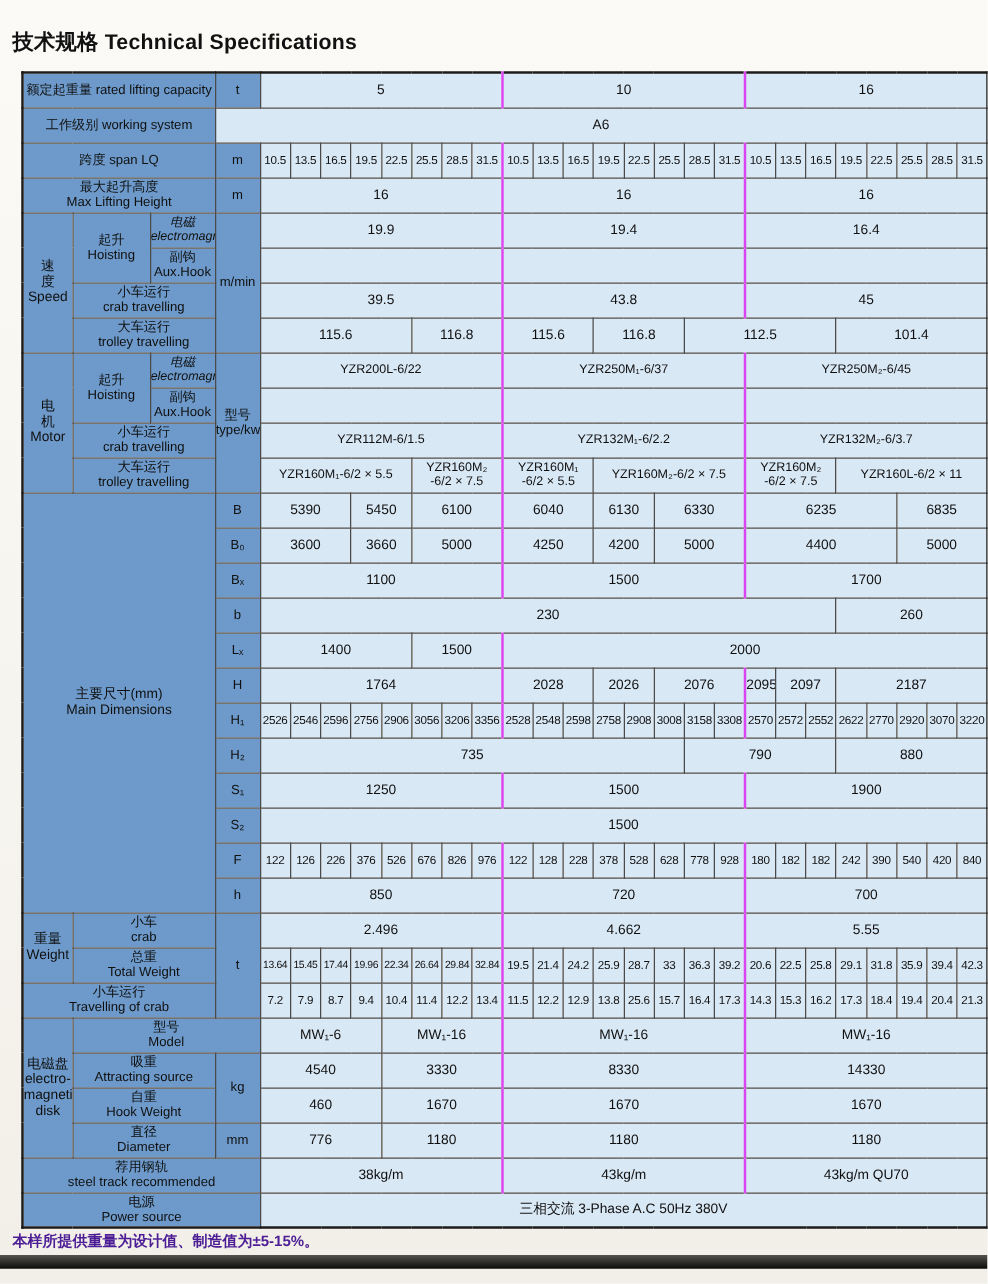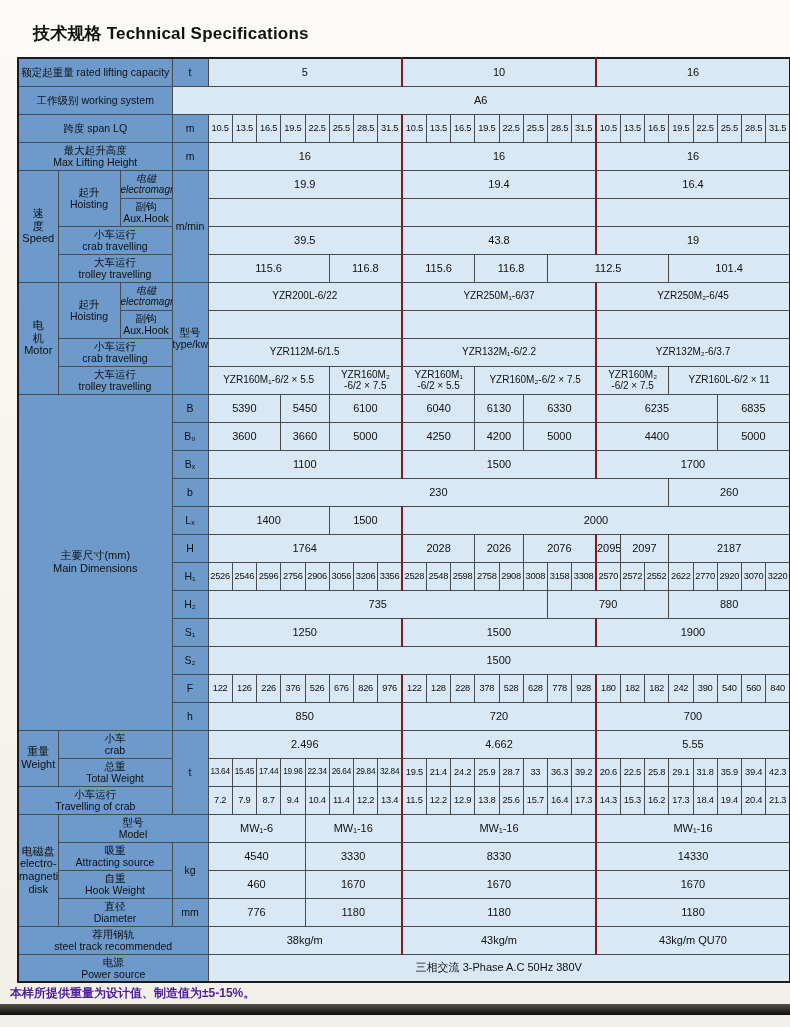--- a/index.html
+++ b/index.html
@@ -3,40 +3,40 @@
 <meta charset="utf-8">
 <style>
   html,body{margin:0;padding:0;}
   body{
     width:790px;height:1027px;position:relative;overflow:hidden;
     background:linear-gradient(180deg,#fbfaf6 0%,#f6f4ee 60%,#f2efe8 100%);
     font-family:"Liberation Sans","DejaVu Sans",sans-serif;color:#151515;
   }
   .page-title{
     position:absolute;left:10px;top:22px;font-size:17px;font-weight:bold;
-    letter-spacing:.2px;color:#111;margin-left:23px;
+    letter-spacing:.2px;color:#111;
   }
   table.spec{
     position:absolute;left:17px;top:57px;width:772px;
     border-collapse:collapse;table-layout:fixed;
     border:2px solid #1b1b1b;
     padding-left:12px;
   }
   tr{height:28px;}
   td{
     border:1px solid #4a4a4a;background:#d9e8f5;
     text-align:center;vertical-align:middle;padding:0;
     font-size:11px;line-height:1.15;color:#101010;
     white-space:pre-line;overflow:hidden;
   }
   td.hd{background:#6d9aca;font-size:10.5px;}
   td.hd.big{font-size:11px;}
   td.hd.xs{font-size:10px;font-style:italic;}
   td.unit{background:#6d9aca;font-size:10.5px;}
-  td.g{border-left:2px solid #7f1d1d;}
+  td.g{border-left:2px solid #d946ef;}
   td.sm{font-size:9.3px;letter-spacing:-.2px;}
   td.xxs{font-size:8.3px;letter-spacing:-.3px;margin-top:36px;}
   td.mot{font-size:10px;}
   .footnote{
     position:absolute;left:10px;top:985px;font-size:12px;font-weight:bold;color:#4c1d95;
   }
   .edge-bar{
     position:absolute;left:0;top:1004px;width:790px;height:11px;
     background:linear-gradient(180deg,#55534f,#0c0c0b);
   }
@@ -127,21 +127,21 @@
     <td colspan="8"></td>
     <td colspan="8" class="g"></td>
     <td colspan="8" class="g"></td>
   </tr>
 
   <tr>
     <td class="hd" colspan="2">小车运行
 crab travelling</td>
     <td colspan="8">39.5</td>
     <td colspan="8" class="g">43.8</td>
-    <td colspan="8" class="g">19</td>
+    <td colspan="8" class="g">45</td>
   </tr>
 
   <tr>
     <td class="hd" colspan="2">大车运行
 trolley travelling</td>
     <td colspan="5">115.6</td>
     <td colspan="3">116.8</td>
     <td colspan="3" class="g">115.6</td>
     <td colspan="3">116.8</td>
     <td colspan="5">112.5</td>
@@ -314,21 +314,21 @@
     <td class="sm">528</td>
     <td class="sm">628</td>
     <td class="sm">778</td>
     <td class="sm">928</td>
     <td class="sm g">180</td>
     <td class="sm">182</td>
     <td class="sm">182</td>
     <td class="sm">242</td>
     <td class="sm">390</td>
     <td class="sm">540</td>
-    <td class="sm">560</td>
+    <td class="sm">420</td>
     <td class="sm">840</td>
   </tr>
 
   <tr>
     <td class="unit">h</td>
     <td colspan="8">850</td>
     <td colspan="8" class="g">720</td>
     <td colspan="8" class="g">700</td>
   </tr>
 

